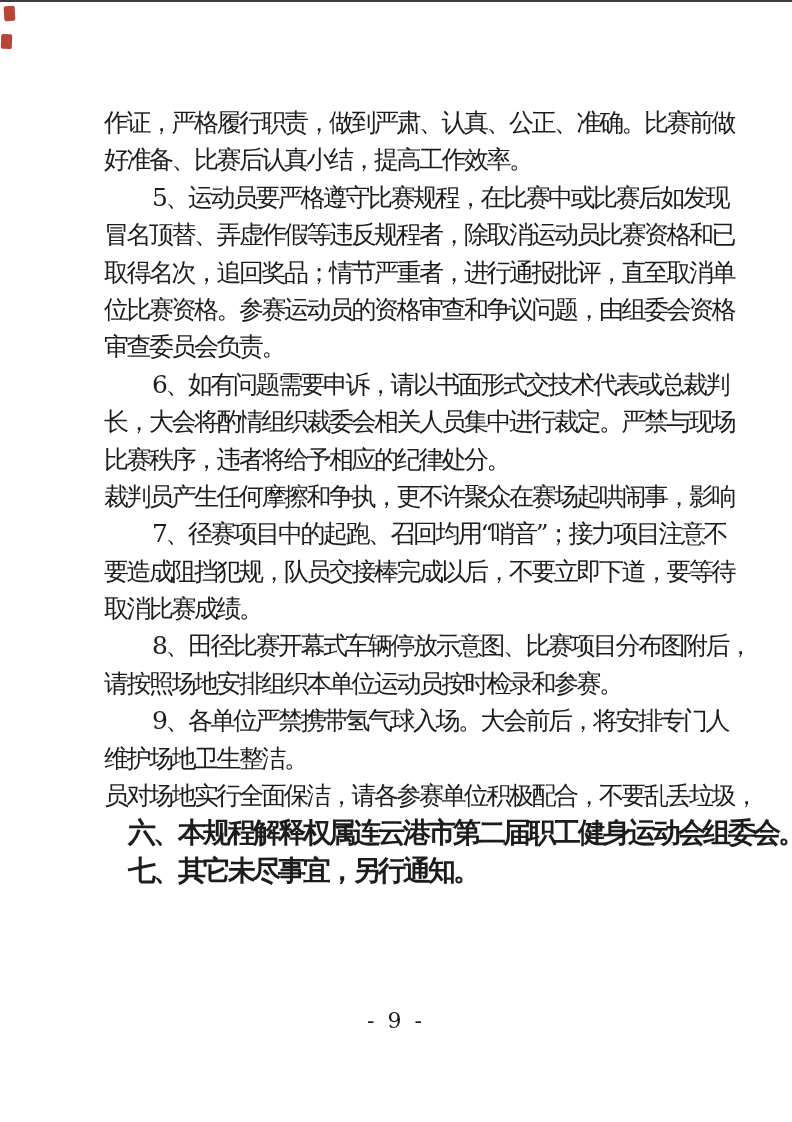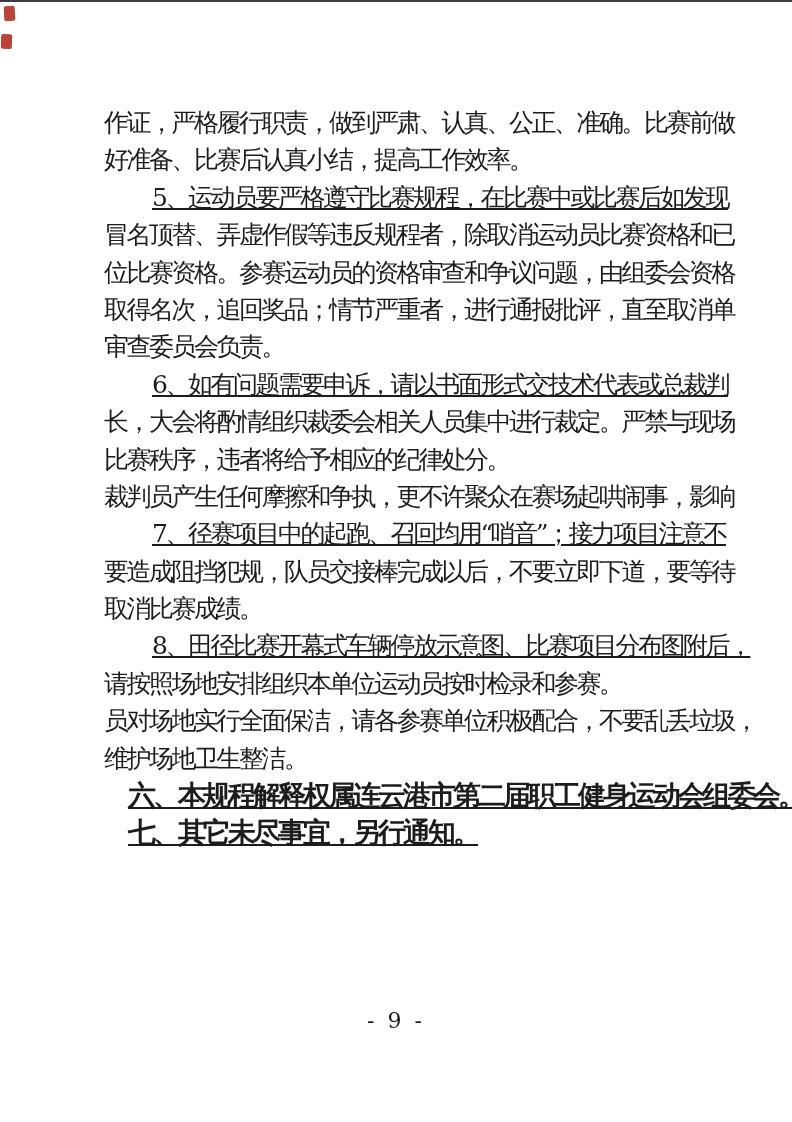--- a/index.html
+++ b/index.html
@@ -44,21 +44,21 @@
     width: 620px;
   }
   .line {
     height: 37.4px;
     line-height: 37.4px;
     font-size: 25px;
     letter-spacing: -2.5px;
     color: var(--text-color);
     white-space: nowrap;
   }
-  .line.indent { padding-left: 48px; text-decoration: underline; }
+  .line.indent { padding-left: 48px; }
   .line.bold {
     font-weight: bold;
     font-family: "DejaVu Sans", "Liberation Sans", sans-serif;
     font-size: 28px;
     letter-spacing: -3px;
     padding-left: 24px;
   }
   .page-number {
     position: absolute;
     top: 1008px;
@@ -75,31 +75,32 @@
 
 <div class="page">
   <div class="top-edge"></div>
   <div class="red-mark mark1"></div>
   <div class="red-mark mark2"></div>
   <div class="body-text" id="body-text">
       <div class="line">作证，严格履行职责，做到严肃、认真、公正、准确。比赛前做</div>
       <div class="line">好准备、比赛后认真小结，提高工作效率。</div>
       <div class="line indent">5、运动员要严格遵守比赛规程，在比赛中或比赛后如发现</div>
       <div class="line">冒名顶替、弄虚作假等违反规程者，除取消运动员比赛资格和已</div>
+      <div class="line">取得名次，追回奖品；情节严重者，进行通报批评，直至取消单</div>
       <div class="line">位比赛资格。参赛运动员的资格审查和争议问题，由组委会资格</div>
-      <div class="line">取得名次，追回奖品；情节严重者，进行通报批评，直至取消单</div>
       <div class="line">审查委员会负责。</div>
       <div class="line indent">6、如有问题需要申诉，请以书面形式交技术代表或总裁判</div>
       <div class="line">长，大会将酌情组织裁委会相关人员集中进行裁定。严禁与现场</div>
       <div class="line">比赛秩序，违者将给予相应的纪律处分。</div>
       <div class="line">裁判员产生任何摩擦和争执，更不许聚众在赛场起哄闹事，影响</div>
       <div class="line indent">7、径赛项目中的起跑、召回均用“哨音”；接力项目注意不</div>
       <div class="line">要造成阻挡犯规，队员交接棒完成以后，不要立即下道，要等待</div>
       <div class="line">取消比赛成绩。</div>
       <div class="line indent">8、田径比赛开幕式车辆停放示意图、比赛项目分布图附后，</div>
       <div class="line">请按照场地安排组织本单位运动员按时检录和参赛。</div>
+      <div class="line indent">9、各单位严禁携带氢气球入场。大会前后，将安排专门人</div>
+      <div class="line">维护场地卫生整洁。</div>
       <div class="line">员对场地实行全面保洁，请各参赛单位积极配合，不要乱丢垃圾，</div>
-      <div class="line">维护场地卫生整洁。</div>
       <div class="line indent bold">六、本规程解释权属连云港市第二届职工健身运动会组委会。</div>
       <div class="line indent bold">七、其它未尽事宜，另行通知。</div>
     </div>
   <div class="page-number">- 9 -</div>
 </div>
 
 </body></html>

